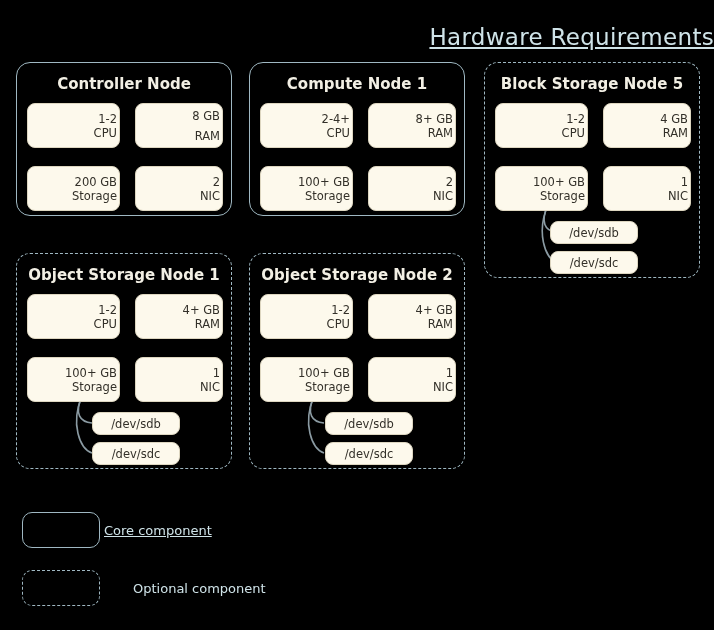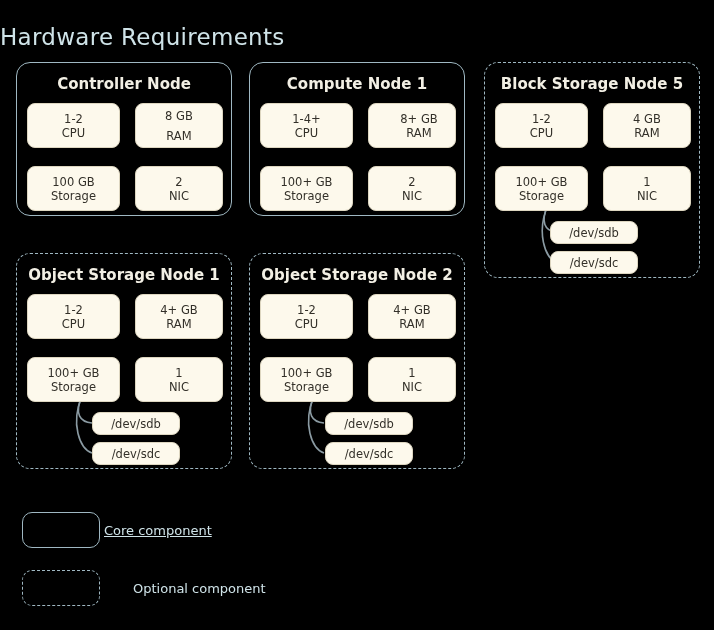--- a/index.html
+++ b/index.html
@@ -18,24 +18,25 @@
     position: absolute;
     left: 0; top: 0;
     width: 714px;
     height: 630px;
   }
   .title {
     position: absolute;
     left: 0;
     top: 24px;
     width: 714px;
-    text-align: left;
+    text-align: right;
     color: #cfe3e8;
     font-size: 23px;
     letter-spacing: 0.3px;
+    text-decoration: underline;
   }
   .node {
     position: absolute;
     box-sizing: border-box;
     border-radius: 14px;
   }
   .node.core {
     border: 1.4px solid #9fb8c2;
   }
   .node.optional {
@@ -56,21 +57,21 @@
     box-sizing: border-box;
     background: #fdf9ec;
     border: 1.2px solid #ddd6c0;
     border-radius: 8px;
     color: #333029;
     font-size: 11.5px;
     line-height: 14px;
     text-align: center;
     display: flex;
     flex-direction: column;
-    align-items: center;
+    align-items: flex-end;
     justify-content: center;
     padding: 2px;
   }
   .dev {
     position: absolute;
     box-sizing: border-box;
     background: #fdf9ec;
     border: 1.2px solid #ddd6c0;
     border-radius: 8px;
     color: #333029;
@@ -121,33 +122,33 @@
     <div class="node-title">Controller Node</div>
     <div class="spec" style="left:10px; top:40px; width:93px; height:45px;">
       <span>1-2</span>
       <span>CPU</span>
     </div>
     <div class="spec" style="left:118px; top:40px; width:88px; height:45px;gap:6px;">
       <span>8 GB</span>
       <span>RAM</span>
     </div>
     <div class="spec" style="left:10px; top:103px; width:93px; height:45px;">
-      <span>100 GB</span>
+      <span>200 GB</span>
       <span>Storage</span>
     </div>
     <div class="spec" style="left:118px; top:103px; width:88px; height:45px;">
       <span>2</span>
       <span>NIC</span>
     </div>
   </div>
 
   <div class="node core" style="left:249px; top:62px; width:216px; height:154px;">
     <div class="node-title">Compute Node 1</div>
     <div class="spec" style="left:10px; top:40px; width:93px; height:45px;">
-      <span>1-4+</span>
+      <span>2-4+</span>
       <span>CPU</span>
     </div>
     <div class="spec" style="left:118px; top:40px; width:88px; height:45px;padding-left:16px;">
       <span>8+ GB</span>
       <span>RAM</span>
     </div>
     <div class="spec" style="left:10px; top:103px; width:93px; height:45px;">
       <span>100+ GB</span>
       <span>Storage</span>
     </div>

